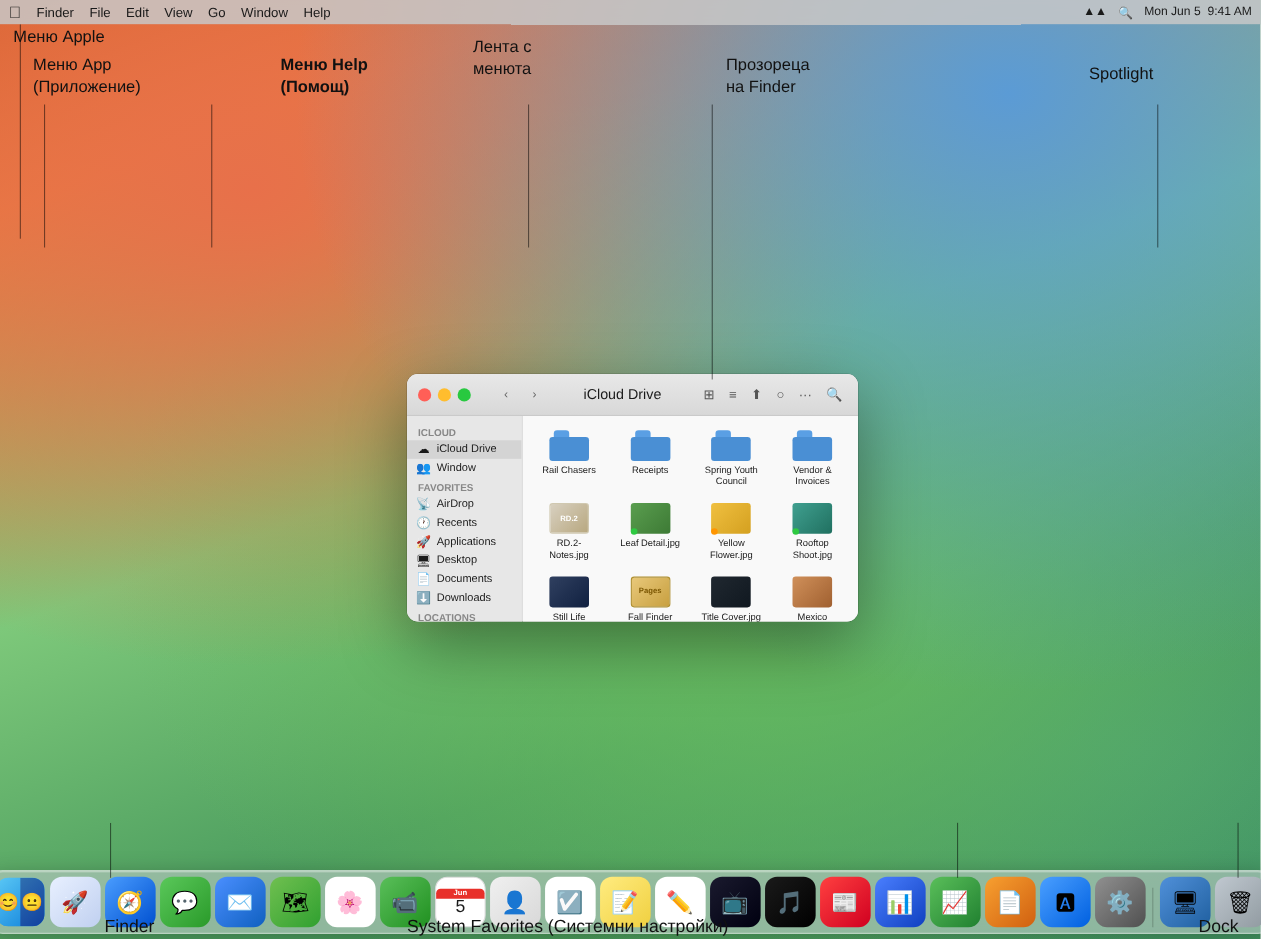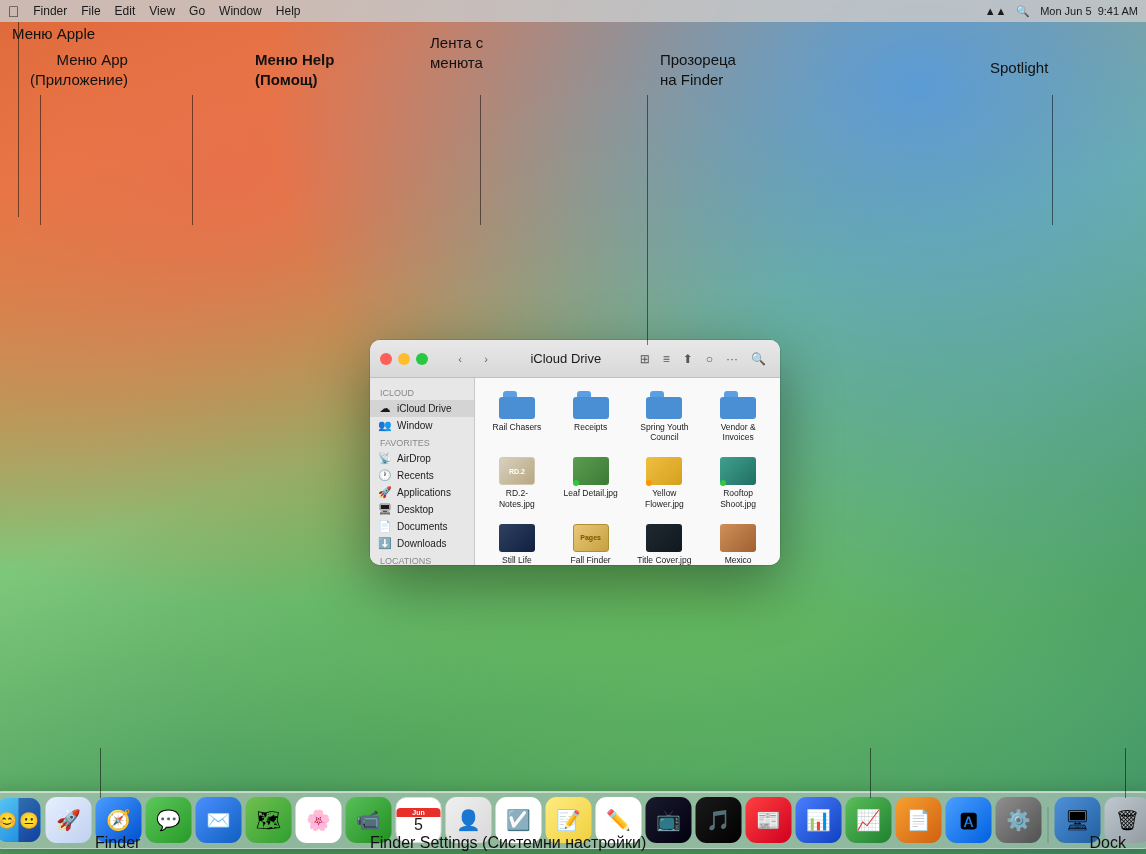--- a/index.html
+++ b/index.html
@@ -152,21 +152,21 @@
       background: rgba(230, 230, 230, 0.9);
       border-right: 1px solid #c8c8c8;
       padding: 6px 0;
       overflow-y: auto;
       flex-shrink: 0;
       font-size: 10px;
     }
 
     .sidebar-section-label {
       font-size: 9px;
-      font-weight: 400;
+      font-weight: 700;
       color: #888;
       text-transform: uppercase;
       padding: 4px 10px 2px;
     }
 
     .sidebar-item {
       display: flex;
       align-items: center;
       gap: 5px;
       padding: 2px 8px;
@@ -389,21 +389,21 @@
     <span class="menubar-item">Help</span>
   </div>
   <div id="menubar-right">
     <span>▲▲</span>
     <span>🔍</span>
     <span>Mon Jun 5&nbsp;&nbsp;9:41 AM</span>
   </div>
 </div>
 
 <div class="top-label" style="top: 25px; left: 12px;">Меню Apple</div>
-<div class="top-label" style="top: 50px; left: 30px; line-height:1.3;text-align:right;">Меню App<br>(Приложение)</div>
+<div class="top-label" style="top: 50px; left: 30px; line-height:1.3;">Меню App<br>(Приложение)</div>
 <div class="top-label" style="top: 50px; left: 255px; line-height:1.3;font-weight:bold;">Меню Help<br>(Помощ)</div>
 <div class="top-label" style="top: 33px; left: 430px; line-height:1.3;">Лента с<br>менюта</div>
 <div class="top-label" style="top: 50px; left: 660px; line-height:1.3;">Прозореца<br>на Finder</div>
 <div class="top-label" style="top: 58px; left: 990px; line-height:1.3;">Spotlight</div>
 
 <div class="v-line" style="left: 18px; top: 22px; height: 195px;"></div>
 
 <div class="v-line" style="left: 40px; top: 95px; height: 130px;"></div>
 
 <div class="v-line" style="left: 192px; top: 95px; height: 130px;"></div>
@@ -651,18 +651,18 @@
 
     <div class="dock-divider"></div>
 
     <div class="dock-item" style="background:linear-gradient(135deg,#5090d9,#2060a0);border-radius:11px;font-size:20px;">🖥</div>
 
     <div class="dock-item" style="background:linear-gradient(135deg,#c0c8d0,#909aa0);border-radius:11px;font-size:20px;">🗑</div>
   </div>
 </div>
 
 <div style="position:absolute;bottom:2px;left:95px;font-size:16px;font-weight:500;color:#111;pointer-events:none;z-index:200;">Finder</div>
-<div style="position:absolute;bottom:2px;left:370px;font-size:16px;font-weight:500;color:#111;pointer-events:none;z-index:200;">Finder Settings (Системни настройки)</div>
+<div style="position:absolute;bottom:2px;left:370px;font-size:16px;font-weight:500;color:#111;pointer-events:none;z-index:200;">System Favorites (Системни настройки)</div>
 <div style="position:absolute;bottom:2px;right:20px;font-size:16px;font-weight:500;color:#111;pointer-events:none;z-index:200;">Dock</div>
 
 <div class="v-line" style="left:100px;bottom:56px;height:50px;top:auto;"></div>
 <div class="v-line" style="left:870px;bottom:56px;height:50px;top:auto;"></div>
 <div class="v-line" style="right:20px;left:auto;bottom:56px;height:50px;top:auto;width:1px;"></div>
 
 </body></html>

